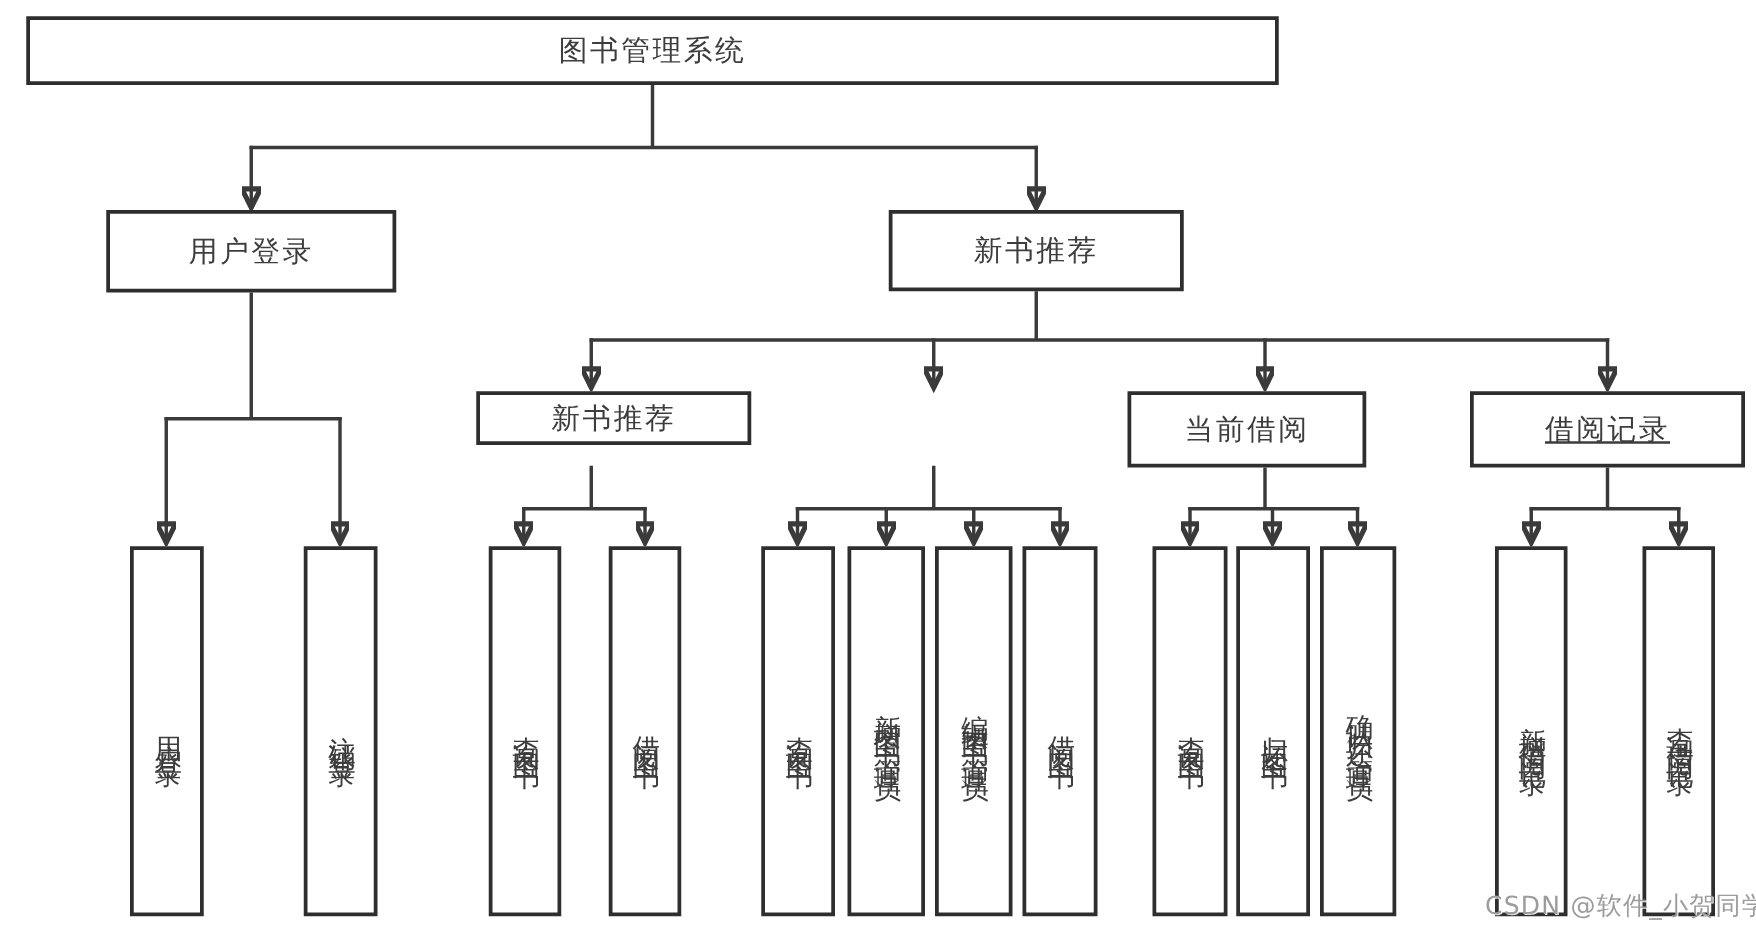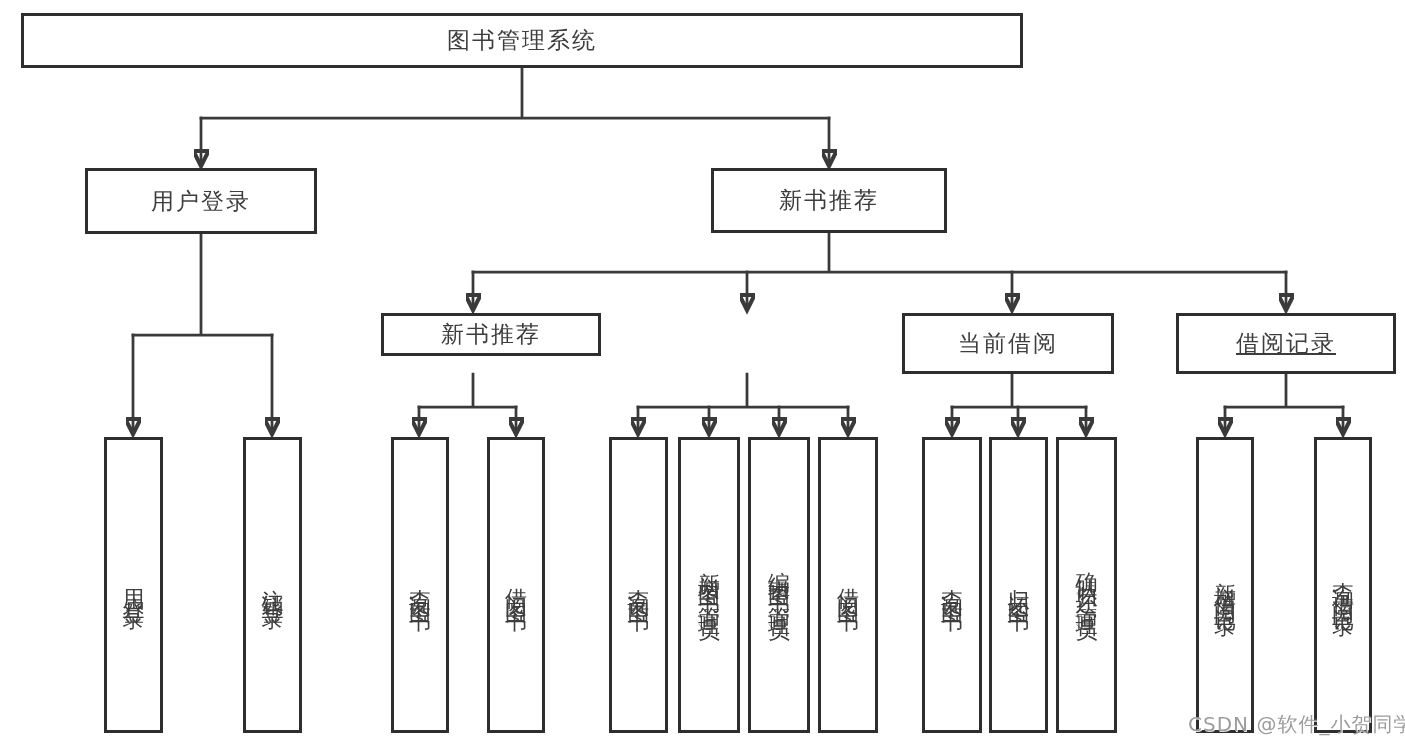--- a/index.html
+++ b/index.html
@@ -117,21 +117,21 @@
   <div class="box" style="left:85px; top:168px; width:232px; height:66px;">
     <span class="h-label">用户登录</span>
   </div>
   <div class="box" style="left:711px; top:168px; width:236px; height:65px;">
     <span class="h-label">新书推荐</span>
   </div>
 
   <div class="box" style="left:363px; top:313px; width:220px; height:43px;margin-left:18px;">
     <span class="h-label">新书推荐</span>
   </div>
-  <div class="box" style="left:902px; top:313px; width:212px; height:61px;">
+  <div class="box" style="left:902px; top:313px; width:191px; height:61px;">
     <span class="h-label">当前借阅</span>
   </div>
   <div class="box" style="left:1176px; top:313px; width:220px; height:61px;text-decoration:underline;">
     <span class="h-label">借阅记录</span>
   </div>
 
   <div class="box" style="left:104px; top:437px; width:59px; height:296px;">
     <span class="v-label">用户登录</span>
   </div>
   <div class="box" style="left:243px; top:437px; width:59px; height:296px;">

